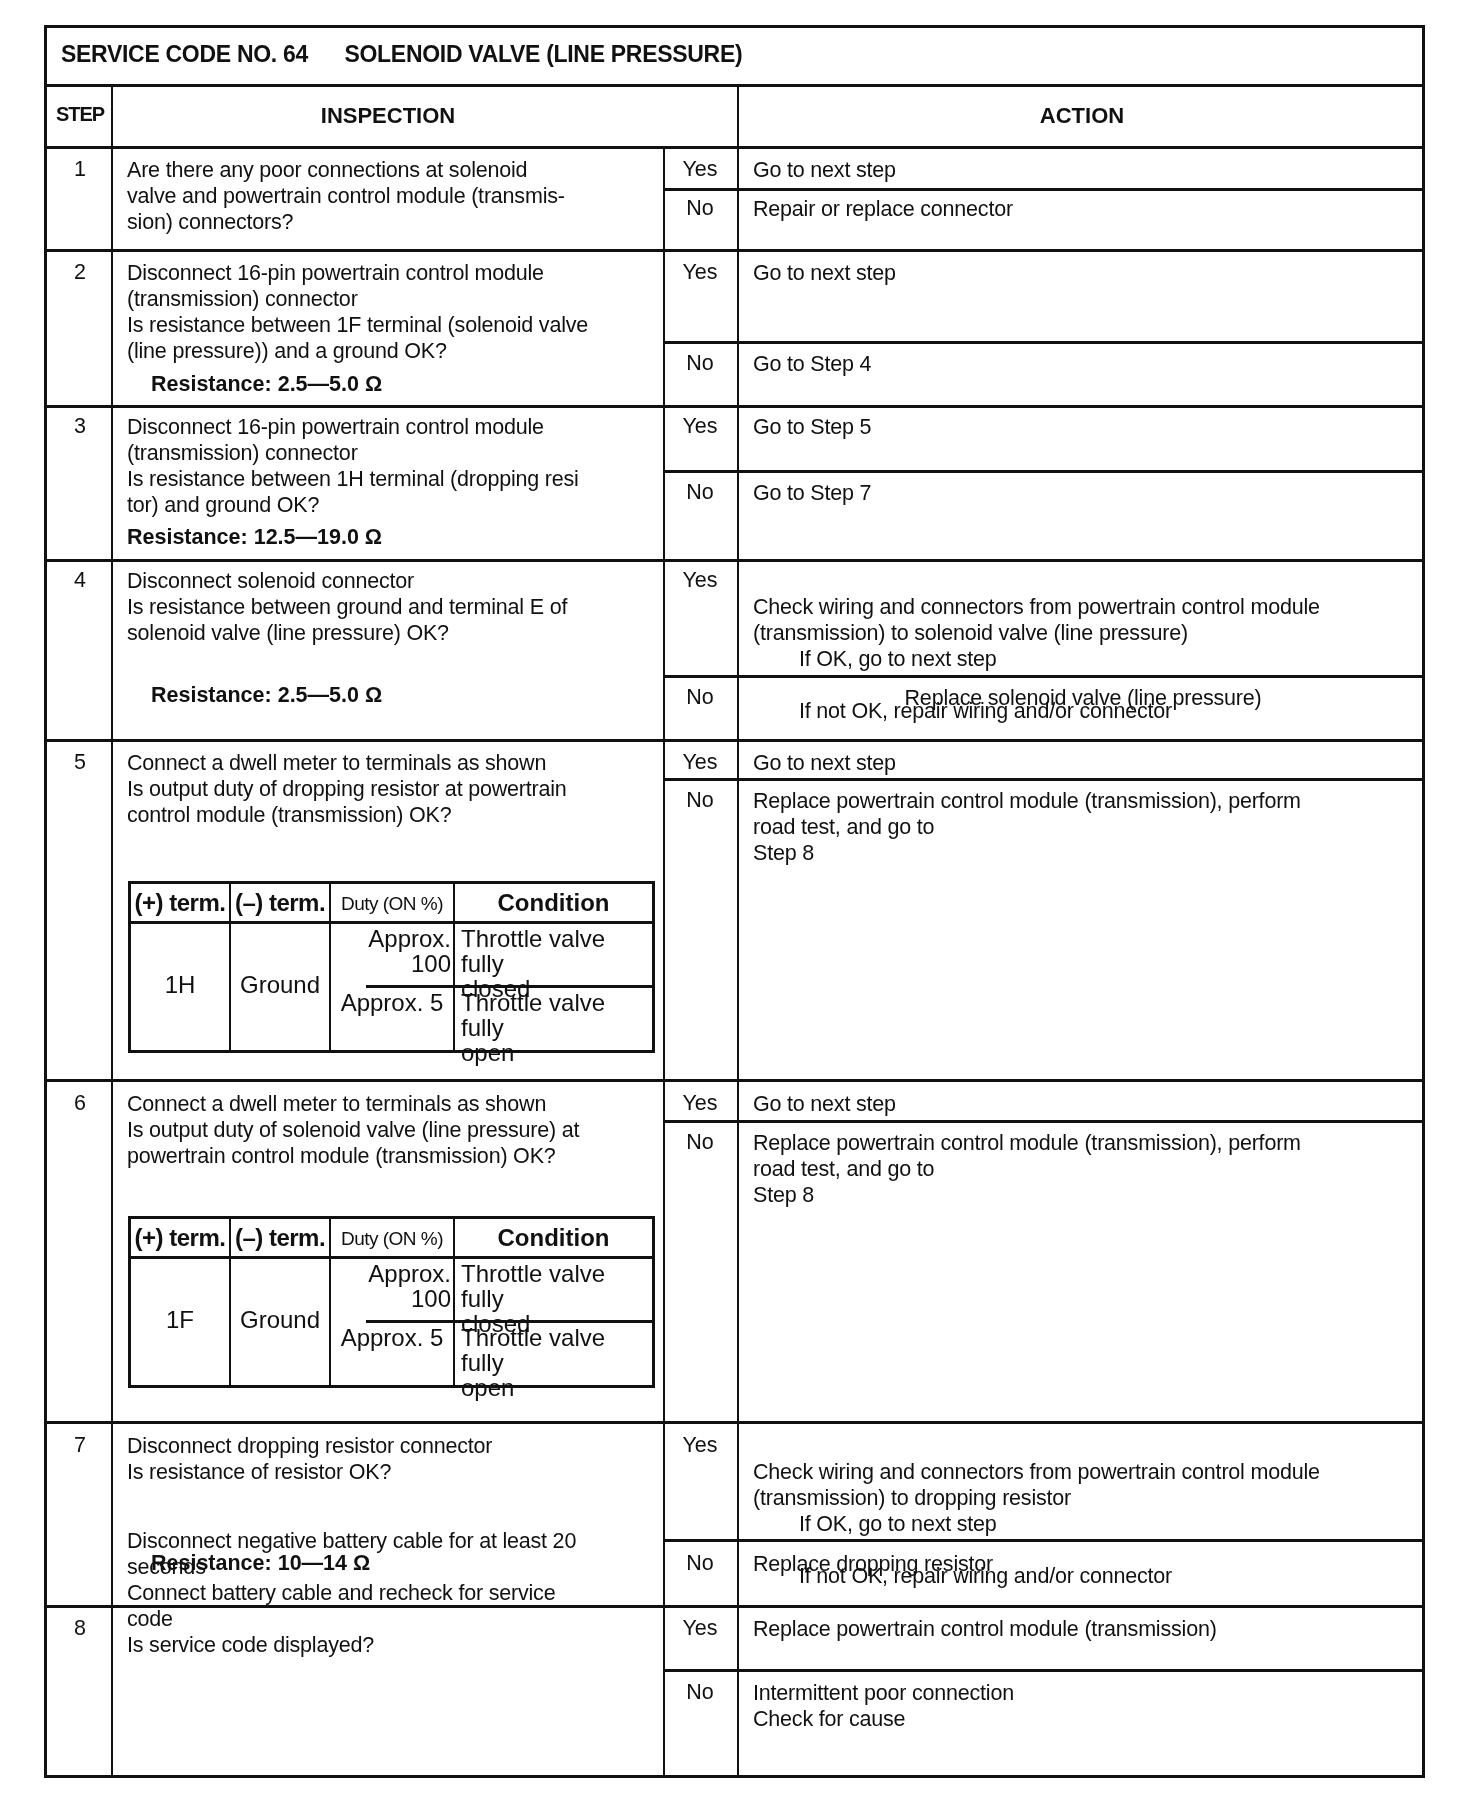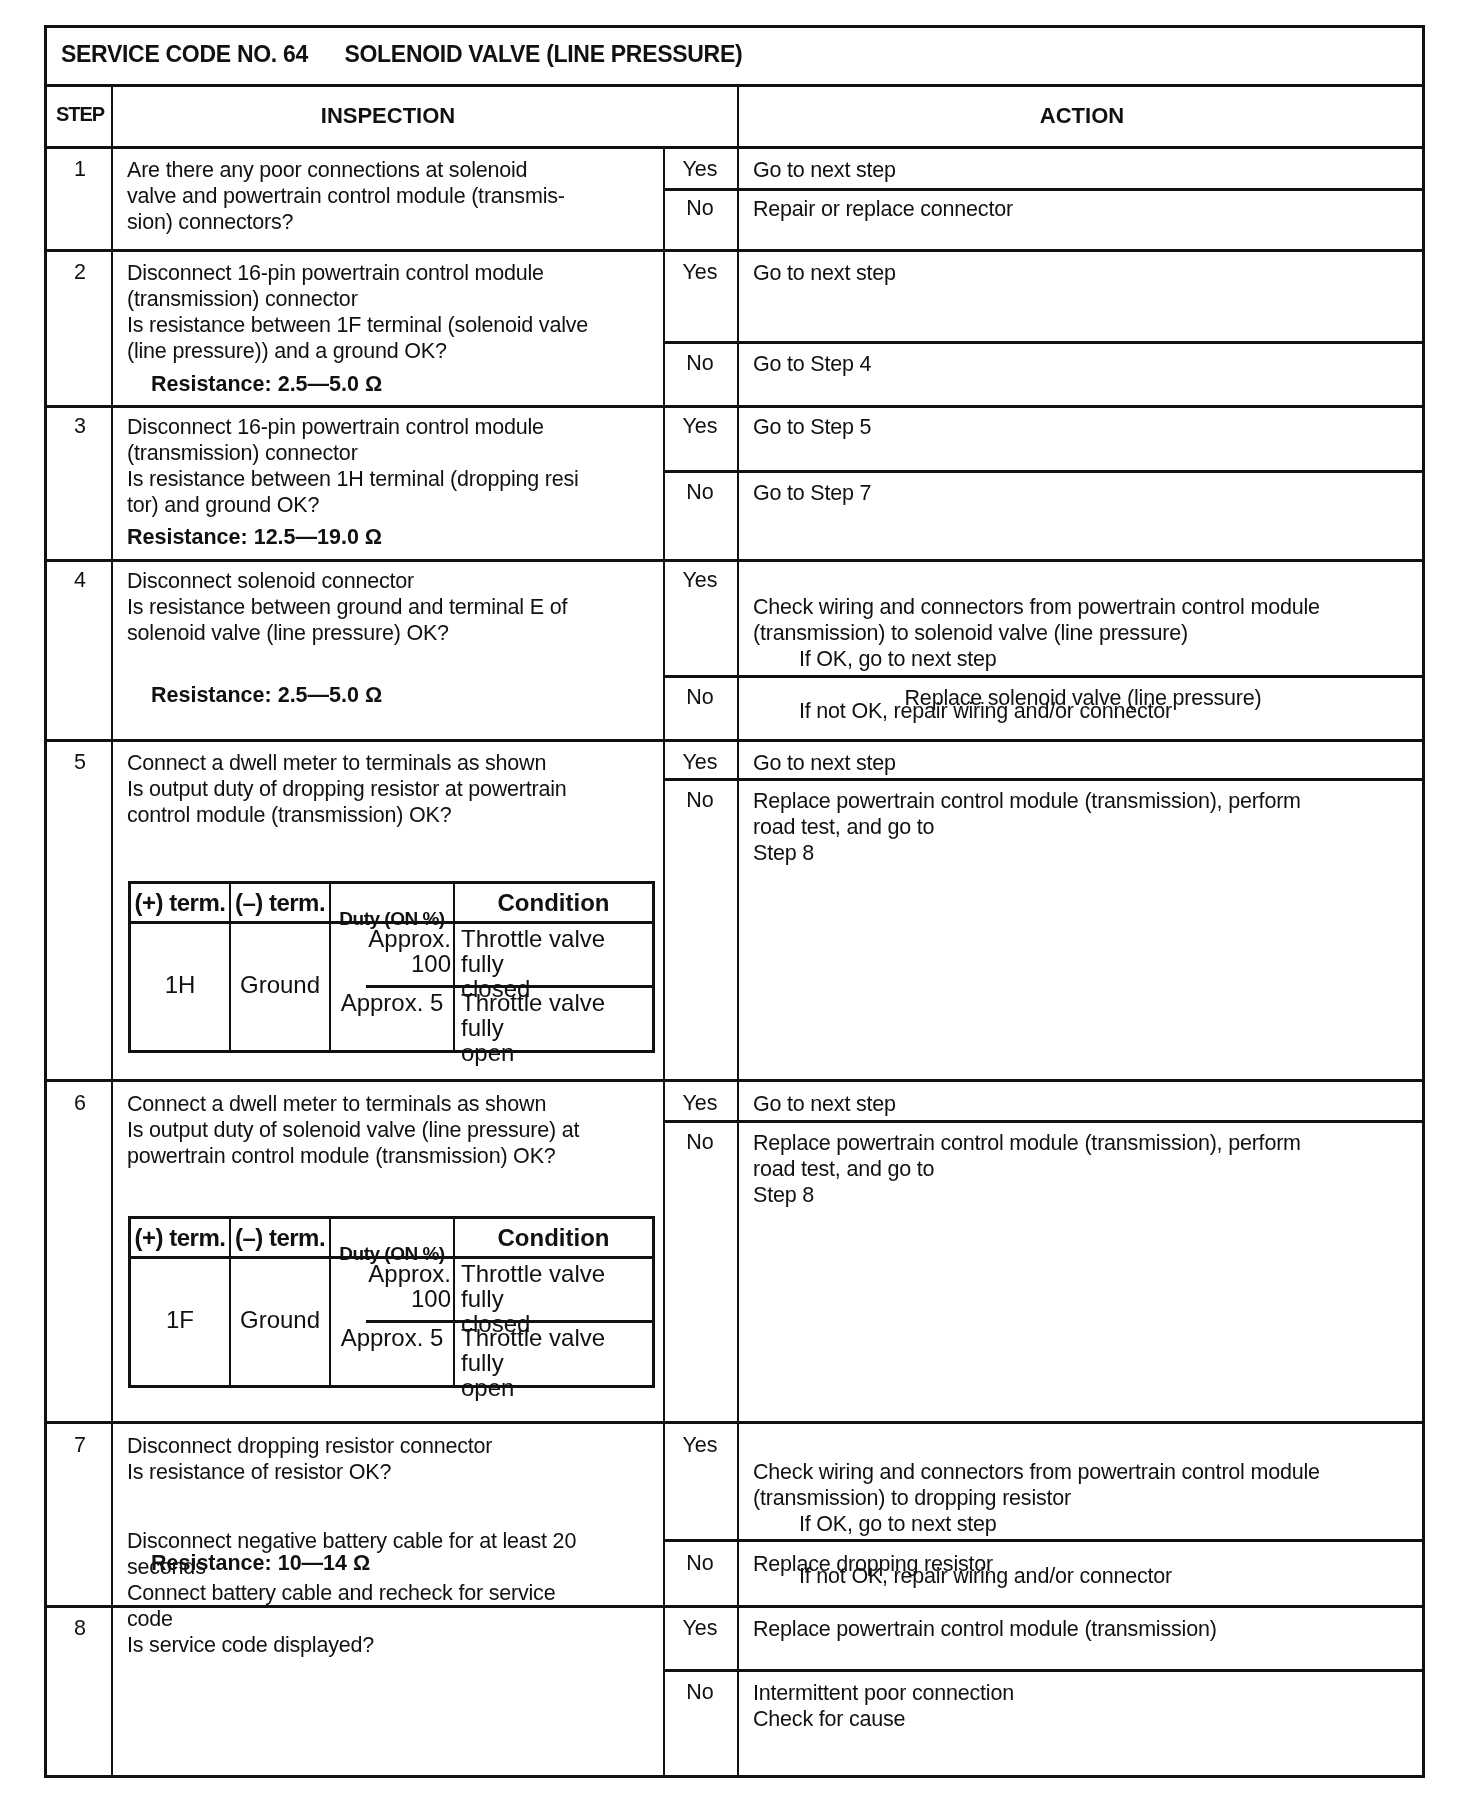--- a/index.html
+++ b/index.html
@@ -13,21 +13,21 @@
   .title { left:14px; top:13px; font-weight:bold; font-size:23px; letter-spacing:-0.3px; white-space:pre; }
   .hdr { font-weight:bold; font-size:22px; text-align:center; }
   .txt { font-size:21.5px; line-height:26px; white-space:pre-line; letter-spacing:-0.2px; }
   .stepnum { font-size:21.5px; text-align:center; width:66px; }
   .yn { font-size:21.5px; text-align:center; width:74px; }
   .res { font-weight:bold; font-size:21.5px; }
   .indent { padding-left:46px; display:block; }
   .inner { position:absolute; border:3px solid #111; box-sizing:border-box; }
   .inner .c { position:absolute; box-sizing:border-box; font-size:24px; line-height:25px; }
   .inner .ih { font-weight:bold; }
-  .inner .ch { font-size:19px; font-weight:bold; letter-spacing:-0.5px;margin-top:15px; }
+  .inner .ch { font-size:19px; font-weight:normal; letter-spacing:-0.5px; }
 </style>
 </head>
 <body>
 
 <div class="tbl">
 
   <div class="abs title">SERVICE CODE NO. 64      SOLENOID VALVE (LINE PRESSURE)</div>
 
   <div class="hline" style="left:0;top:56px;width:1378px;"></div>
   <div class="hline" style="left:0;top:118px;width:1378px;"></div>

